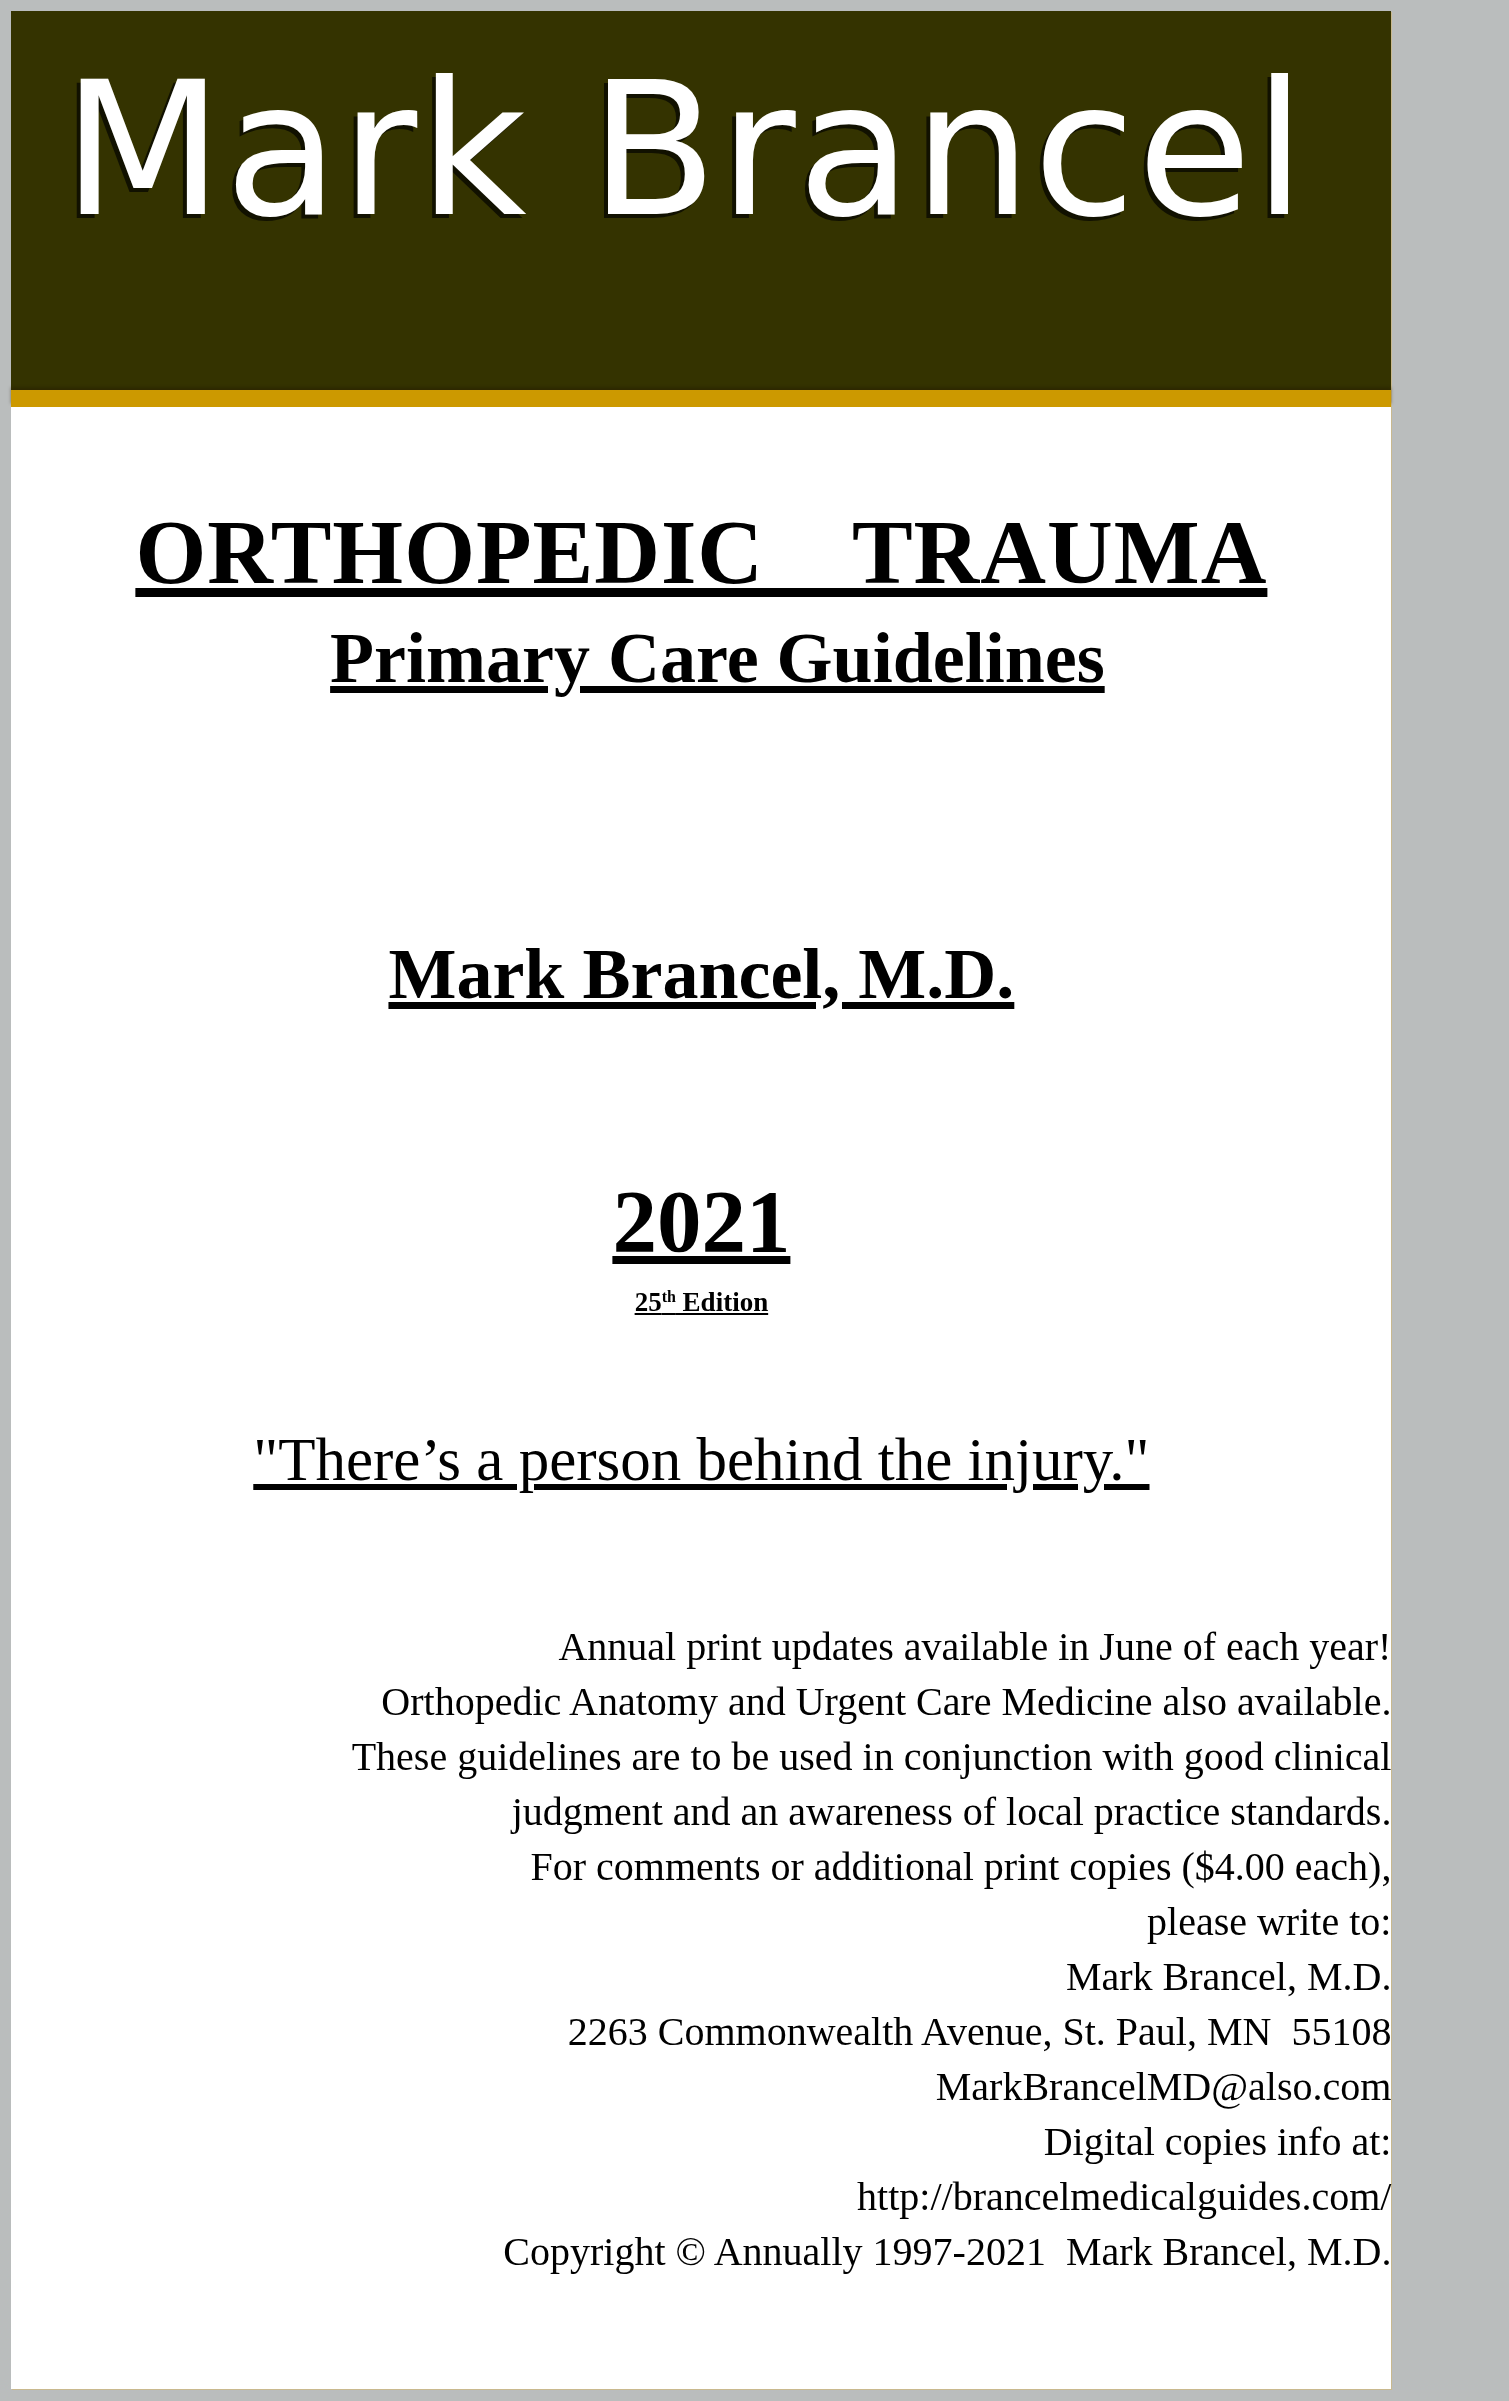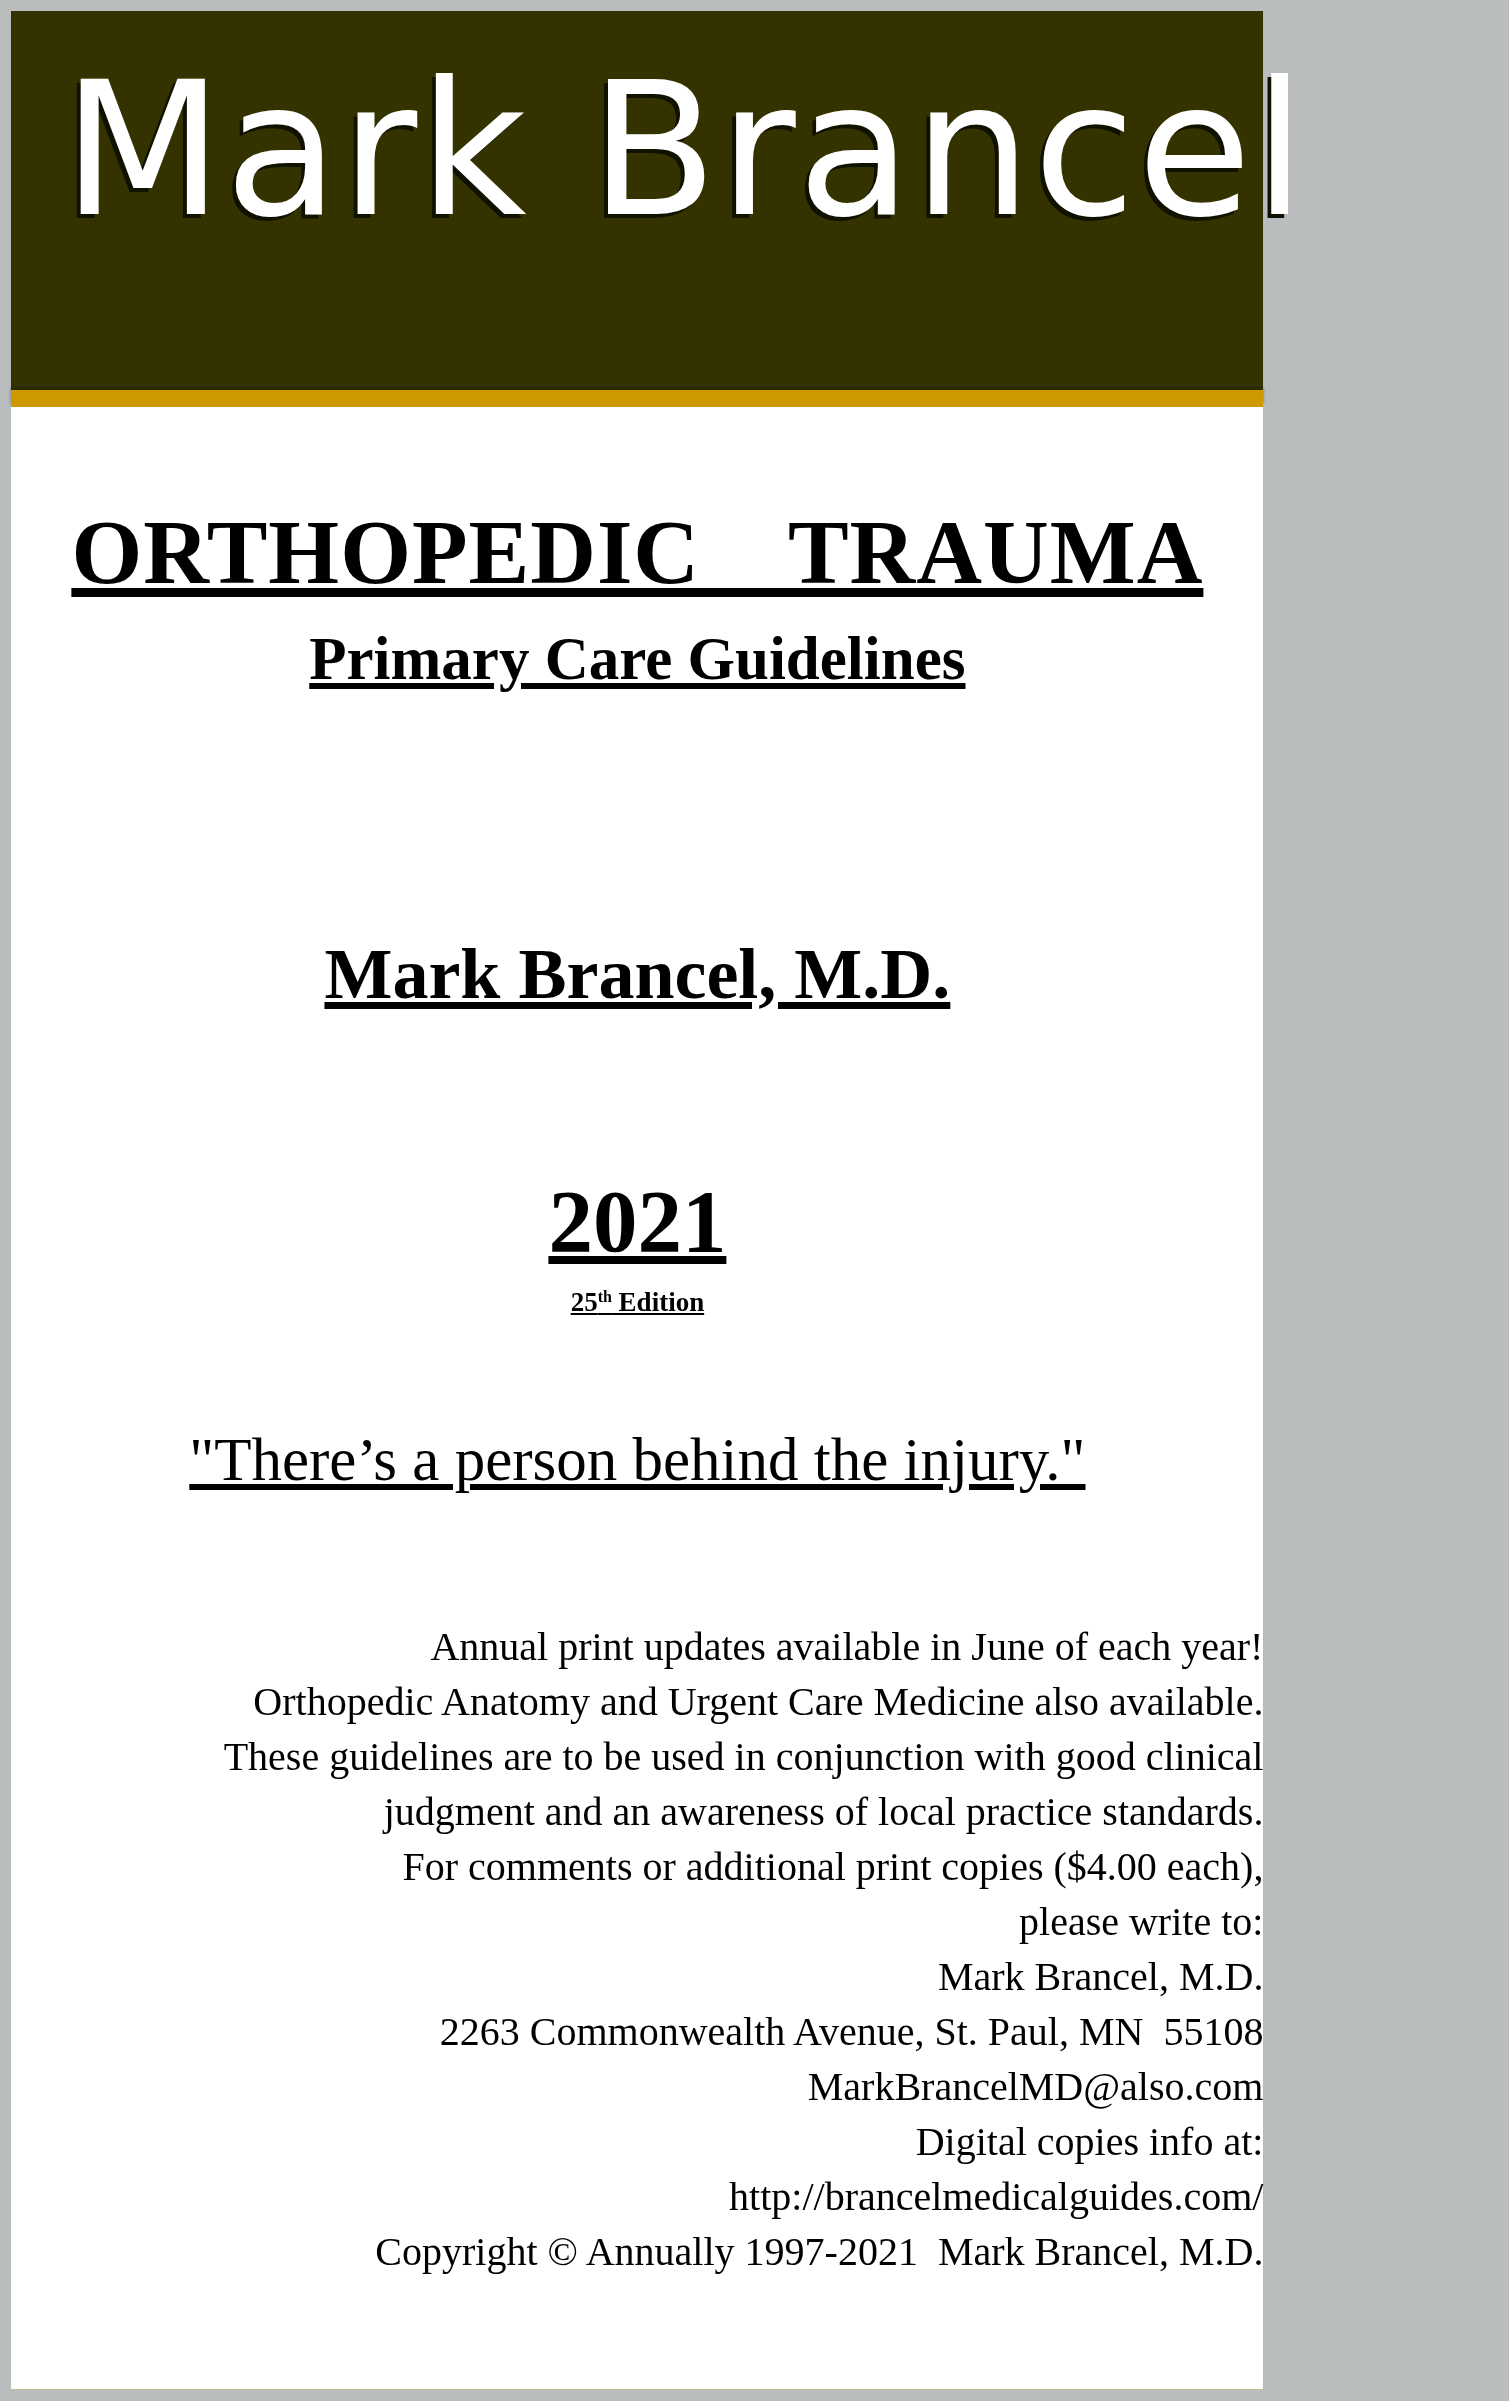--- a/index.html
+++ b/index.html
@@ -7,21 +7,21 @@
     width: 1509px; height: 2402px;
     background: #babdbd;
     position: relative;
     overflow: hidden;
     font-family: "Liberation Serif", serif;
     color: #000;
   }
   .page {
     position: absolute;
     left: 11.4px; top: 11.4px;
-    width: 1252px; height: 2378px;
+    width: 1380px; height: 2378px;
     background: #ffffff;
     box-shadow: 1px 1px 0 #c9b98e;
   }
   .header {
     position: absolute;
     left: 0; top: 0;
     width: 100%; height: 379px;
     background: #343300;
   }
   .header-title {
@@ -56,22 +56,23 @@
   }
   .title-1 {
     top: 489px;
     font-size: 91px; line-height: 105px;
     font-weight: bold;
     letter-spacing: 1px;
     word-spacing: 21px;
   }
   .title-2 {
     top: 595px;
-    font-size: 61px; line-height: 105px;
+    font-size: 72px; line-height: 105px;
     font-weight: bold;
+    padding-left: 16px;
   }
   .author {
     top: 920px;
     font-size: 72px; line-height: 86px;
     font-weight: bold;
   }
   .year {
     top: 1158px;
     font-size: 89px; line-height: 105px;
     font-weight: bold;

